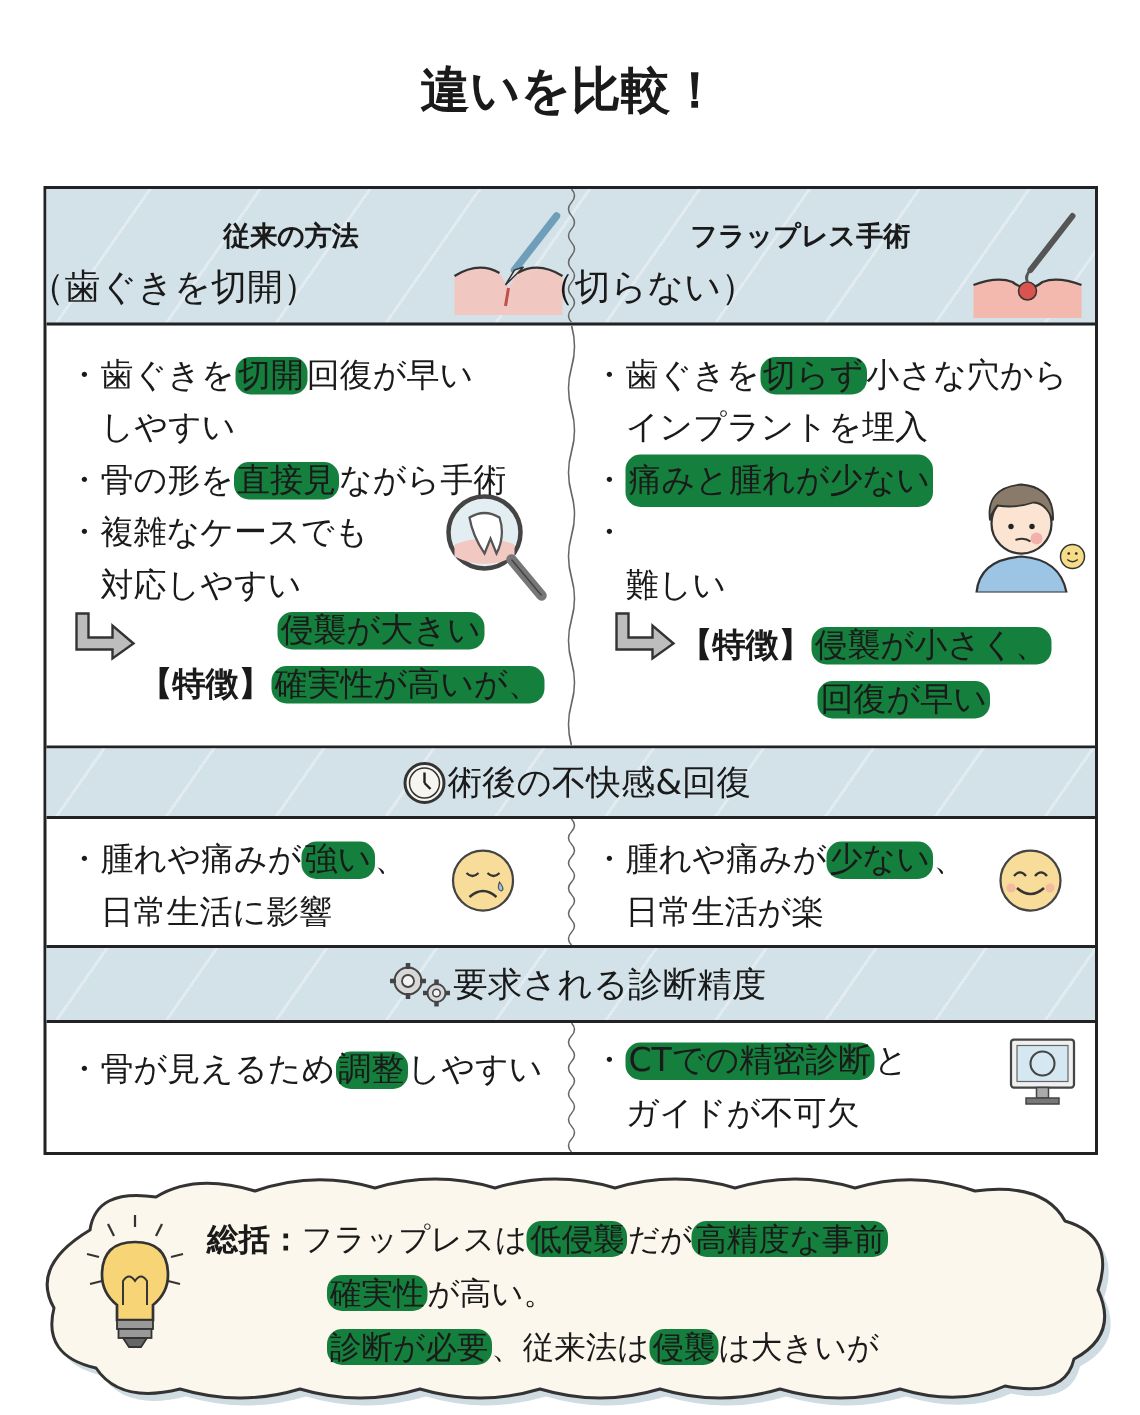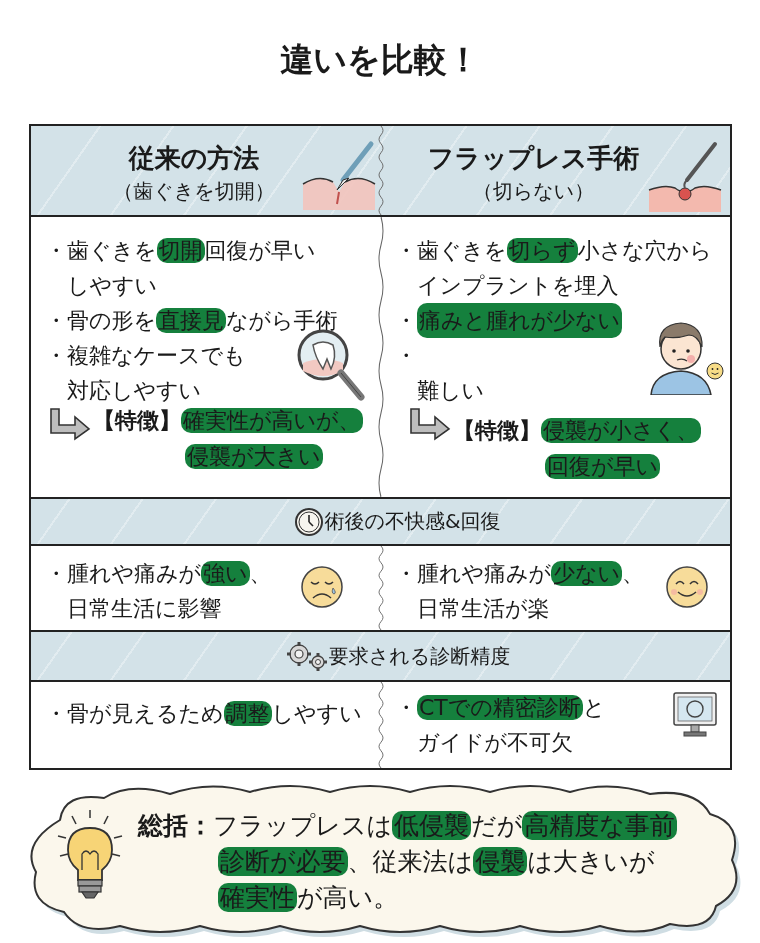--- a/index.html
+++ b/index.html
@@ -25,34 +25,34 @@
     background-image: repeating-linear-gradient(-55deg, rgba(255,255,255,0.0) 0 26px, rgba(255,255,255,0.35) 26px 28px, rgba(255,255,255,0) 28px 60px);
   }
   .cell { position: absolute; top: 0; bottom: 0; }
   .cell.left { left: 0; width: 350px; }
   .cell.right { left: 350px; width: 349px; }
   .wavy {
     position: absolute; top: 0; bottom: 0; left: 346px; width: 8px;
   }
   .wavy svg { width: 8px; height: 100%; display: block; }
 
-  .col-title { position: absolute; width: 100%; text-align: center; font-size: 26px; font-weight: bold; line-height: 32px; }
-  .col-sub { position: absolute; width: 100%; text-align: center; font-size: 20px; line-height: 30px; }
+  .col-title { position: absolute; width: 100%; text-align: center; font-size: 18px; font-weight: bold; line-height: 32px; }
+  .col-sub { position: absolute; width: 100%; text-align: left; font-size: 24px; line-height: 30px; }
 
   .bullets { position: absolute; left: 14px; top: 16px; font-size: 22px; line-height: 35px; }
   .bullets .b { display: flex; }
   .bullets .dot { width: 22px; flex: none; text-align: center; }
   .feature { position: absolute; font-size: 22px; line-height: 36px; }
   .feature .label { font-weight: bold; }
 
-  .sec-title { position: absolute; left: 17px; width: 100%; top: 0; height: 100%; display: flex; align-items: center; justify-content: center; font-size: 20px; }
+  .sec-title { position: absolute; left: 4px; width: 100%; top: 0; height: 100%; display: flex; align-items: center; justify-content: center; font-size: 23px; }
 
   .icon { position: absolute; }
   .summary-wrap { position: absolute; left: 20px; top: 780px; width: 728px; height: 160px; }
-  .summary-text { position: absolute; left: 118px; top: 28px; font-size: 25px; line-height: 36px; }
+  .summary-text { position: absolute; left: 118px; top: 28px; font-size: 21px; line-height: 36px; }
   .summary-text .lbl { font-weight: bold; }
   .summary-text .line { white-space: nowrap; }
   .summary-text .indent { padding-left: 80px; }
 </style>
 </head>
 <body>
 
 <div class="title-wrap">
   <div class="title-line2">違いを比較！</div>
 </div>
@@ -117,22 +117,22 @@
         <circle cx="30" cy="30" r="24" fill="#e3eef2" stroke="#444" stroke-width="3"></circle>
         <path d="M10 38 Q30 30 50 38 L50 46 Q30 56 10 46 Z" fill="#f2c9c2"></path>
         <path d="M20 20 Q30 14 40 20 Q44 32 38 44 L34 34 L30 44 Q22 32 20 20 Z" fill="#fff" stroke="#555" stroke-width="1.5"></path>
         <line x1="48" y1="48" x2="68" y2="72" stroke="#777" stroke-width="7" stroke-linecap="round"></line>
         <line x1="48" y1="48" x2="68" y2="72" stroke="#444" stroke-width="1"></line>
       </svg>
       <svg class="icon" style="left:16px;top:190px;" width="44" height="34" viewBox="0 0 44 34">
         <path d="M4 2 L12 2 L12 18 L28 18 L28 10 L42 22 L28 32 L28 26 L4 26 Z" fill="#bdbdbd" stroke="#333" stroke-width="1.6"></path>
       </svg>
       <div class="feature" style="left:62px;top:186px;">
+        <div style="padding-left:92px;"><span class="hl">侵襲が大きい</span></div>
         <div><span class="label">【特徴】</span><span class="hl">確実性が高いが、</span></div>
-        <div style="padding-left:92px;"><span class="hl">侵襲が大きい</span></div>
       </div>
     </div>
     <div class="cell right">
       <div class="bullets">
         <div class="b">
             <span class="dot">・</span>
             <span><span>歯ぐきを</span><span class="hl">切らず</span><span>小さな穴から</span></span>
           </div>
         <div class="b">
             <span class="dot"></span>
@@ -311,16 +311,16 @@
         <line x1="70" y1="52" x2="62" y2="50"></line>
     </g>
     <path d="M40 24 Q62 24 62 46 Q62 58 52 66 L52 76 L28 76 L28 66 Q18 58 18 46 Q18 24 40 24 Z" fill="#f7d476" stroke="#333" stroke-width="1.8"></path>
     <path d="M32 66 L32 50 Q36 44 40 50 Q44 44 48 50 L48 66" fill="none" stroke="#333" stroke-width="1.3"></path>
     <rect x="28" y="76" width="24" height="6" fill="#999" stroke="#333" stroke-width="1.2"></rect>
     <rect x="29" y="82" width="22" height="6" fill="#999" stroke="#333" stroke-width="1.2"></rect>
     <path d="M32 88 L48 88 L44 94 L36 94 Z" fill="#666" stroke="#333" stroke-width="1.2"></path>
   </svg>
   <div class="summary-text">
     <div class="line"><span class="lbl">総括：</span><span>フラップレスは</span><span class="hl">低侵襲</span><span>だが</span><span class="hl">高精度な事前</span></div>
+    <div class="line indent"><span class="hl">確実性</span><span>が高い。</span></div>
     <div class="line indent"><span class="hl">診断が必要</span><span>、従来法は</span><span class="hl">侵襲</span><span>は大きいが</span></div>
-    <div class="line indent"><span class="hl">確実性</span><span>が高い。</span></div>
   </div>
 </div>
 
 </body></html>

